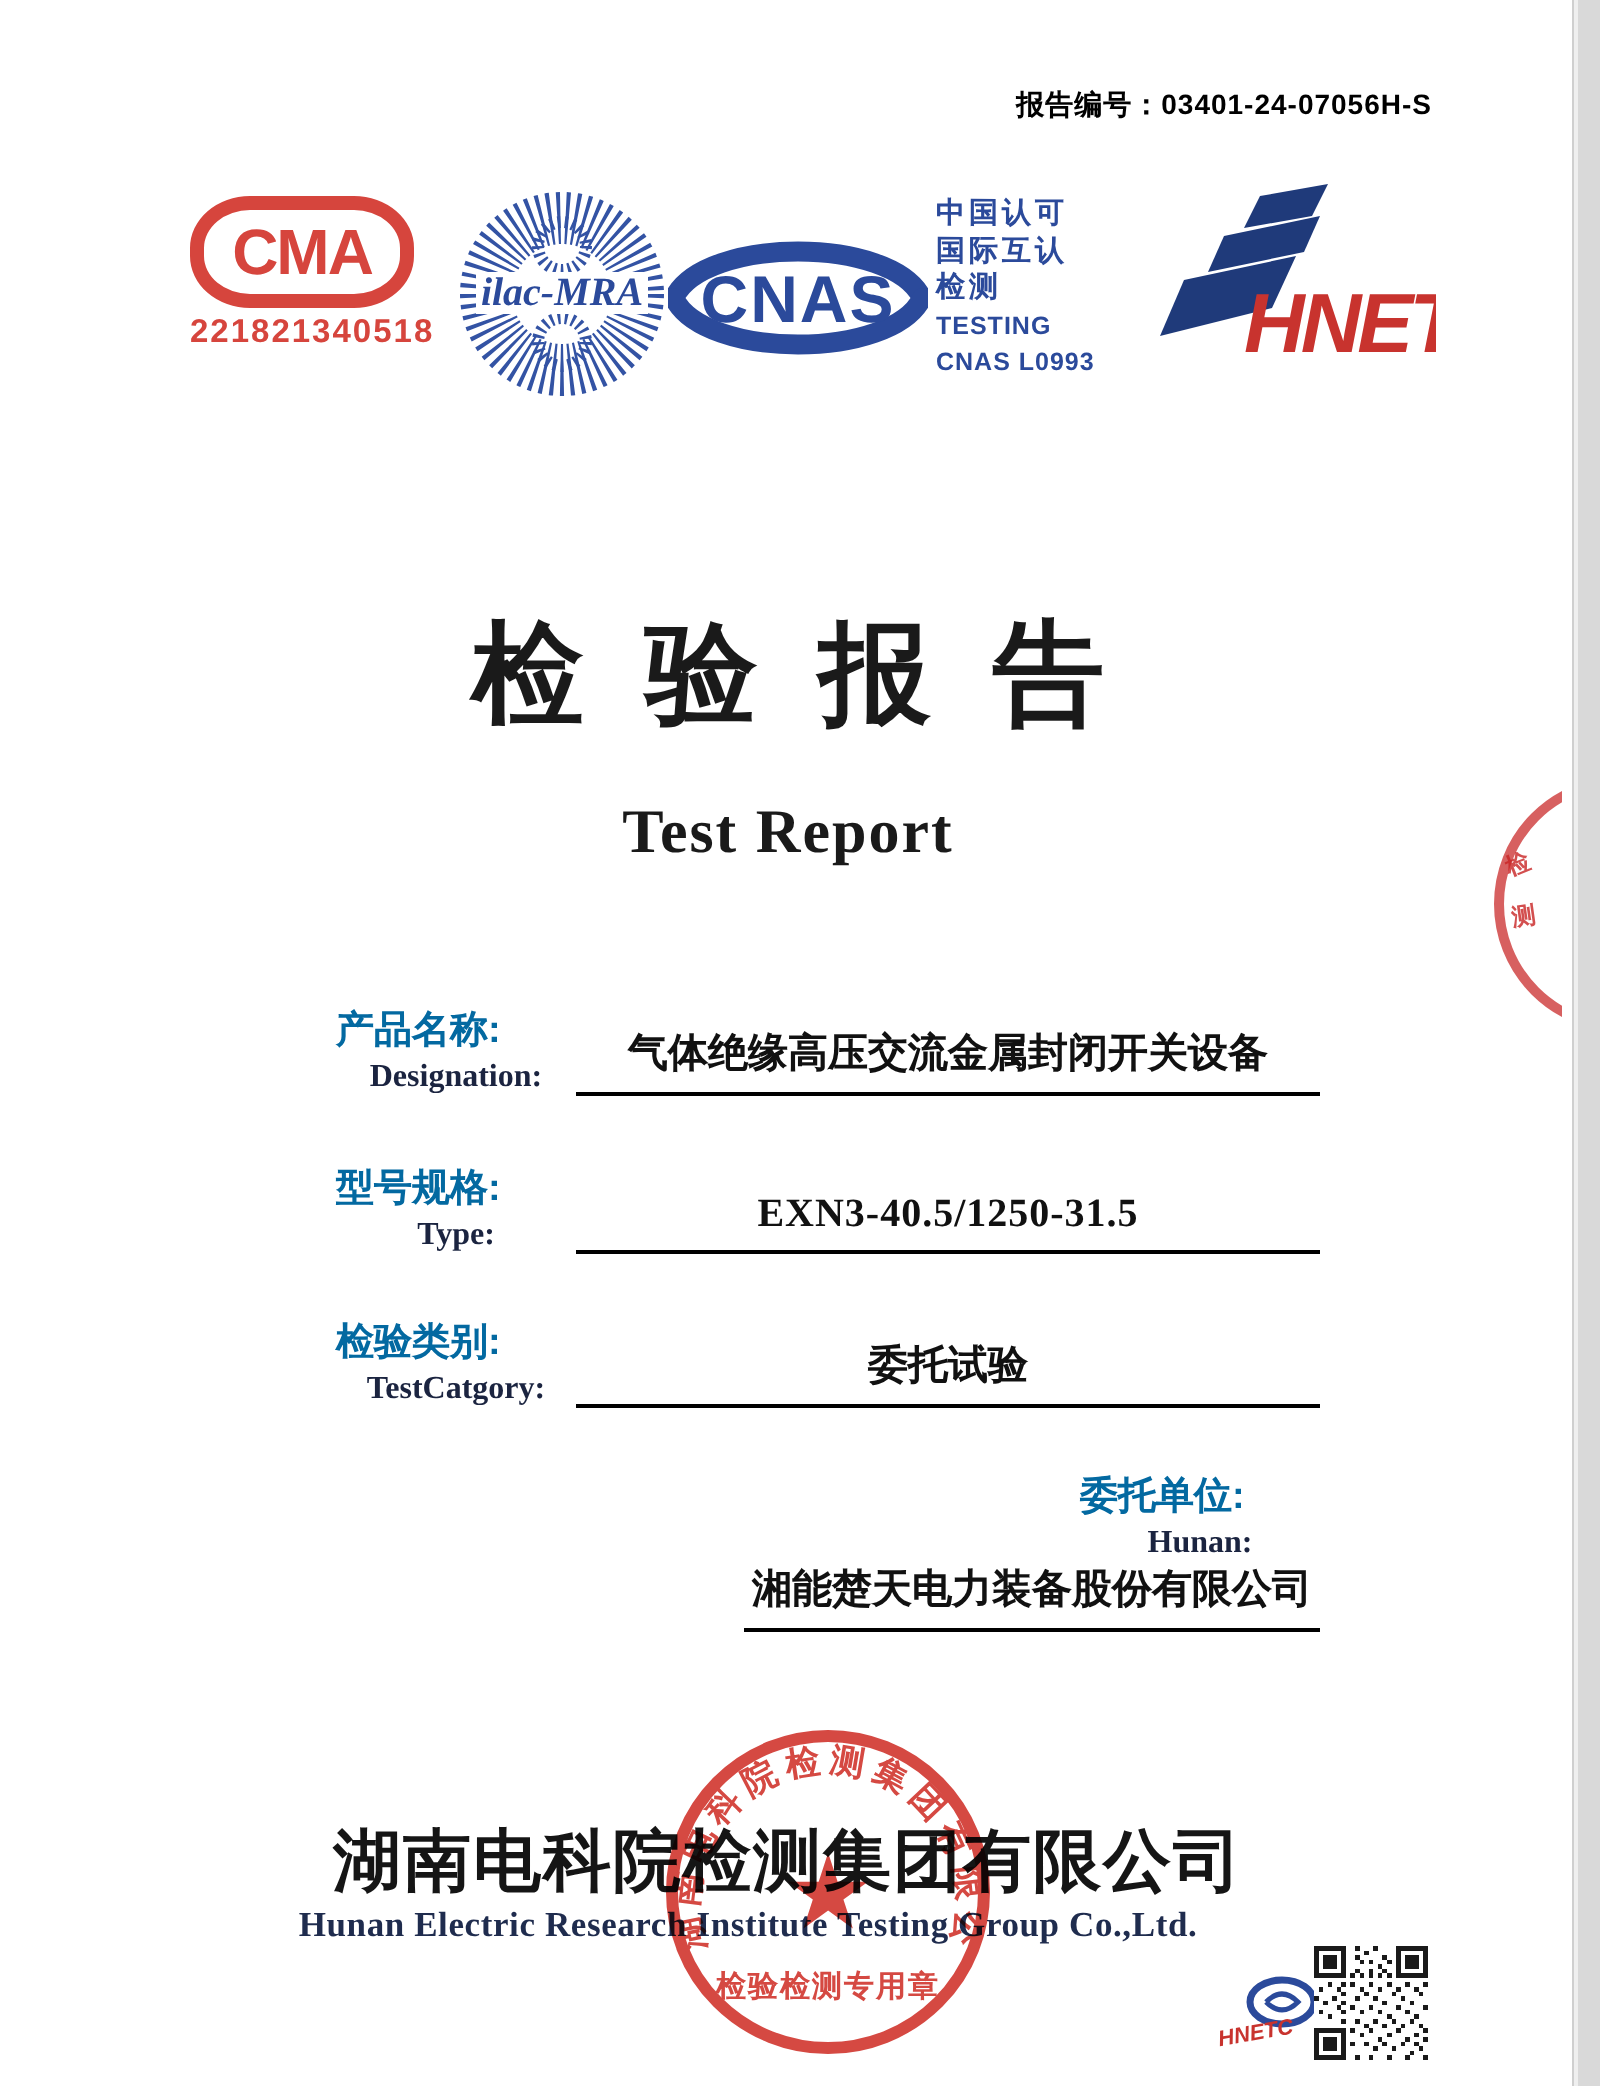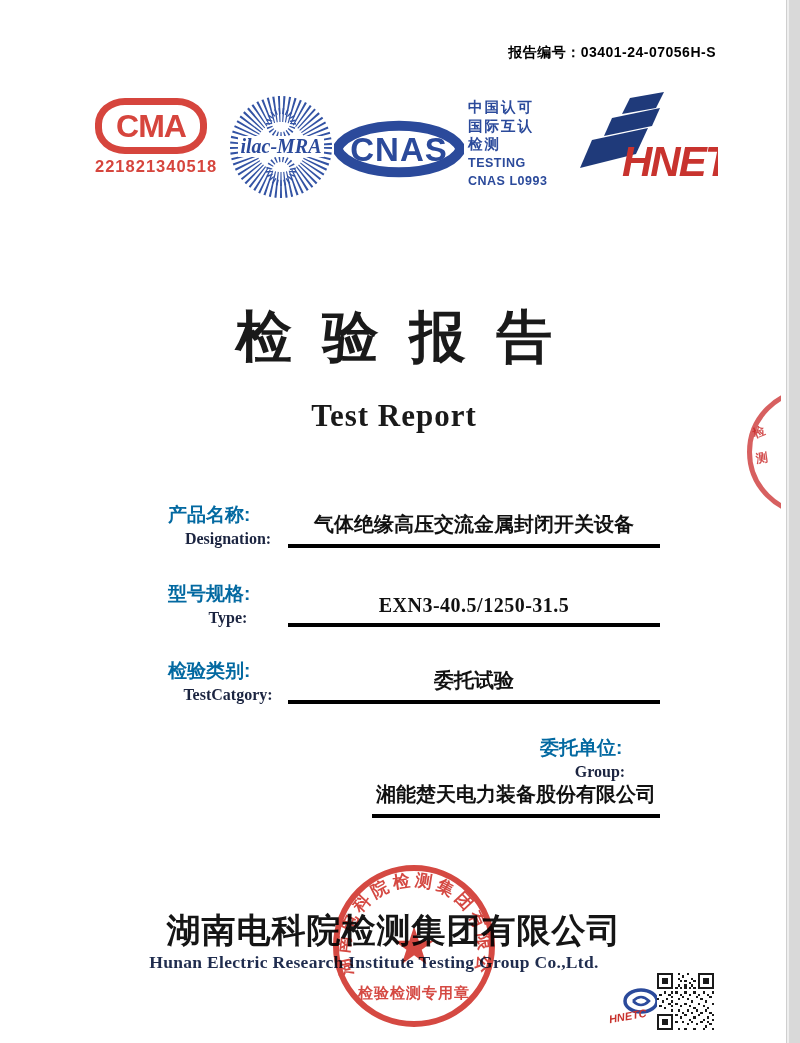--- a/index.html
+++ b/index.html
@@ -34,21 +34,21 @@
             letter-spacing:1px;color:#1a1a1a;}
   
   .fields{position:absolute;left:168px;top:502px;width:492px;}
   .frow{position:absolute;left:0;width:492px;display:flex;align-items:flex-end;}
   .frow:nth-child(1){top:0;} .frow:nth-child(2){top:79px;}
   .frow:nth-child(3){top:156px;} .frow:nth-child(4){top:233px;flex-direction:column;}
   .flabel{width:120px;flex:none;}
   .flabel .zh{font-size:19px;font-weight:700;color:#0369a1;}
   .flabel .en{font-size:16px;font-weight:700;color:#1b2440;text-align:center;
               font-family:"Liberation Serif",serif;margin-top:2px;}
-  .fvalue{flex:1;border-bottom:4px solid #000000;text-align:center;padding:0 4px 6px 4px;
+  .fvalue{flex:1;border-bottom:2px solid #000000;text-align:center;padding:0 4px 6px 4px;
           font-size:20px;font-weight:700;color:#111;white-space:nowrap;}
   .fvalue.mono{font-family:"Liberation Serif",serif;font-weight:600;letter-spacing:.5px;}
   
   .company-zh{position:absolute;top:908px;left:0;width:788px;text-align:center;
               font-size:34px;font-weight:700;color:#151515;letter-spacing:1px;}
   .company-en{position:absolute;top:952px;left:0;width:748px;text-align:center;
               font-family:"Liberation Serif",serif;font-size:17.5px;font-weight:700;
               color:#1f2c4e;letter-spacing:.3px;}
   
   .seal{position:absolute;left:330px;top:862px;width:168px;height:168px;
@@ -134,21 +134,21 @@
     <div class="frow">
       <div class="flabel">
         <div class="zh">检验类别:</div>
         <div class="en">TestCatgory:</div>
       </div>
       <div class="fvalue">委托试验</div>
     </div>
     <div class="frow">
       <div class="flabel">
         <div class="zh">委托单位:</div>
-        <div class="en">Group:</div>
+        <div class="en">Hunan:</div>
       </div>
       <div class="fvalue">湘能楚天电力装备股份有限公司</div>
     </div>
   </div>
 
   <div class="company-zh">湖南电科院检测集团有限公司</div>
   <div class="company-en">Hunan Electric Research Institute Testing Group Co.,Ltd.</div>
 
   <div class="seal">
     <svg width="168" height="168" viewBox="0 0 168 168">

